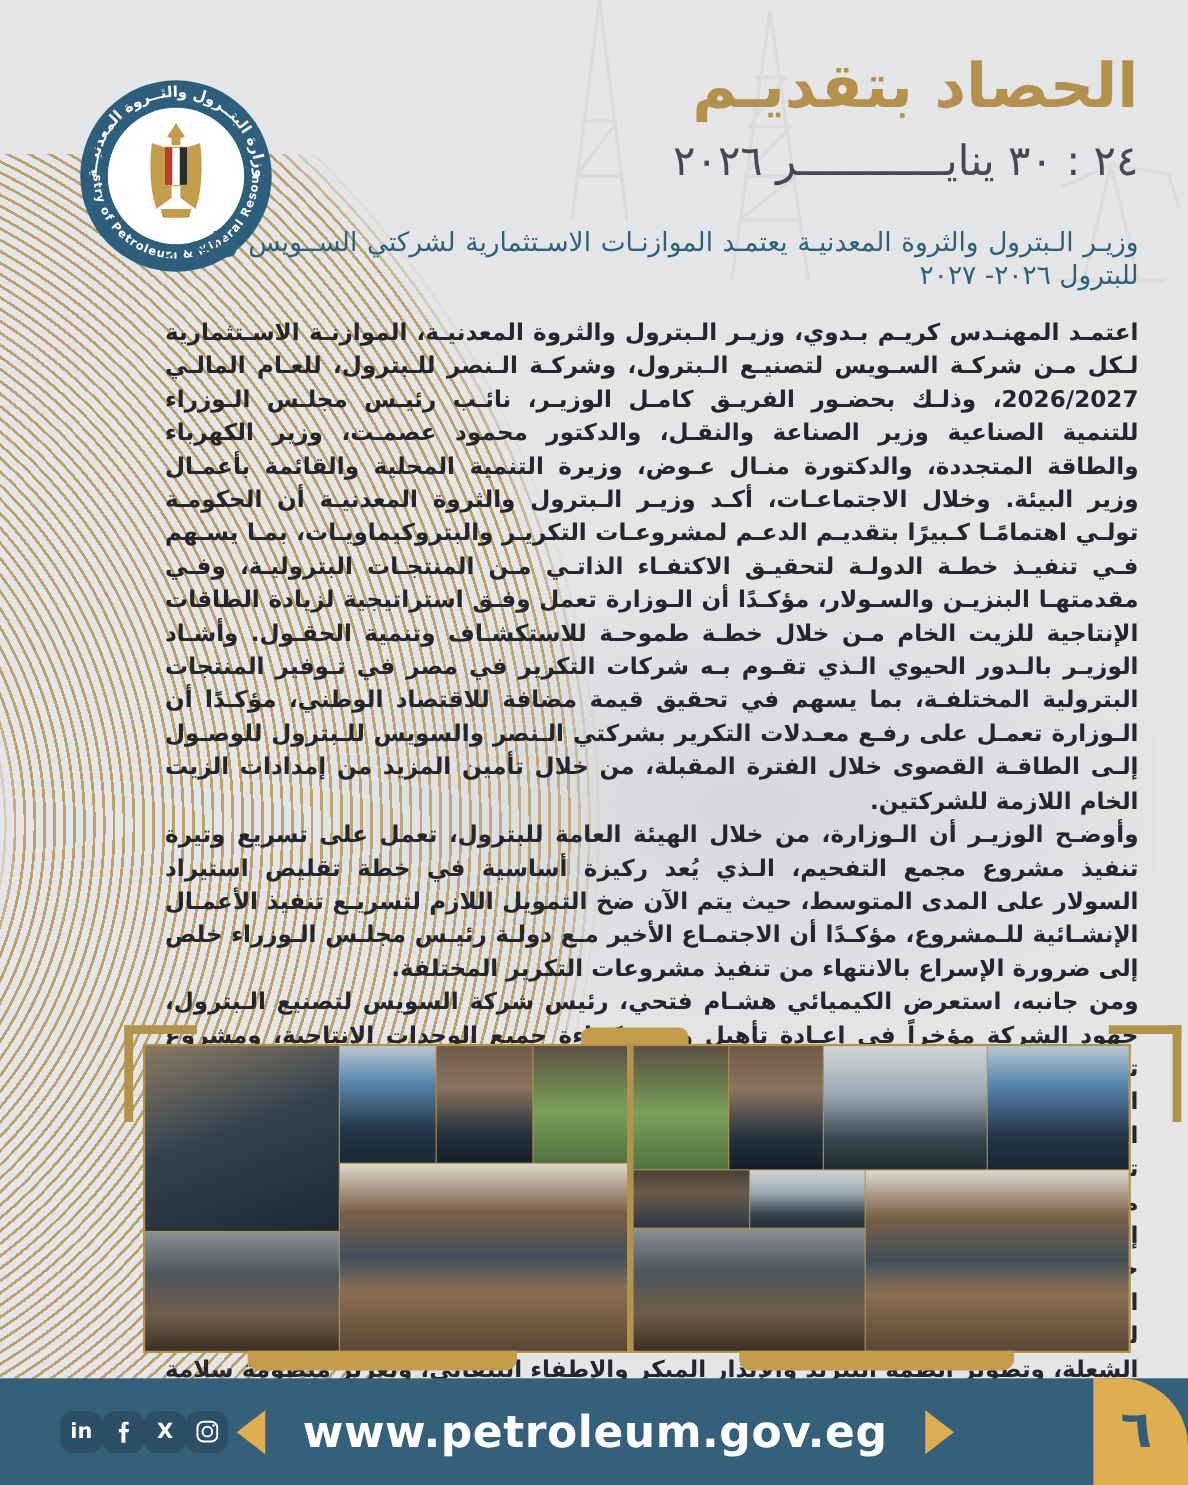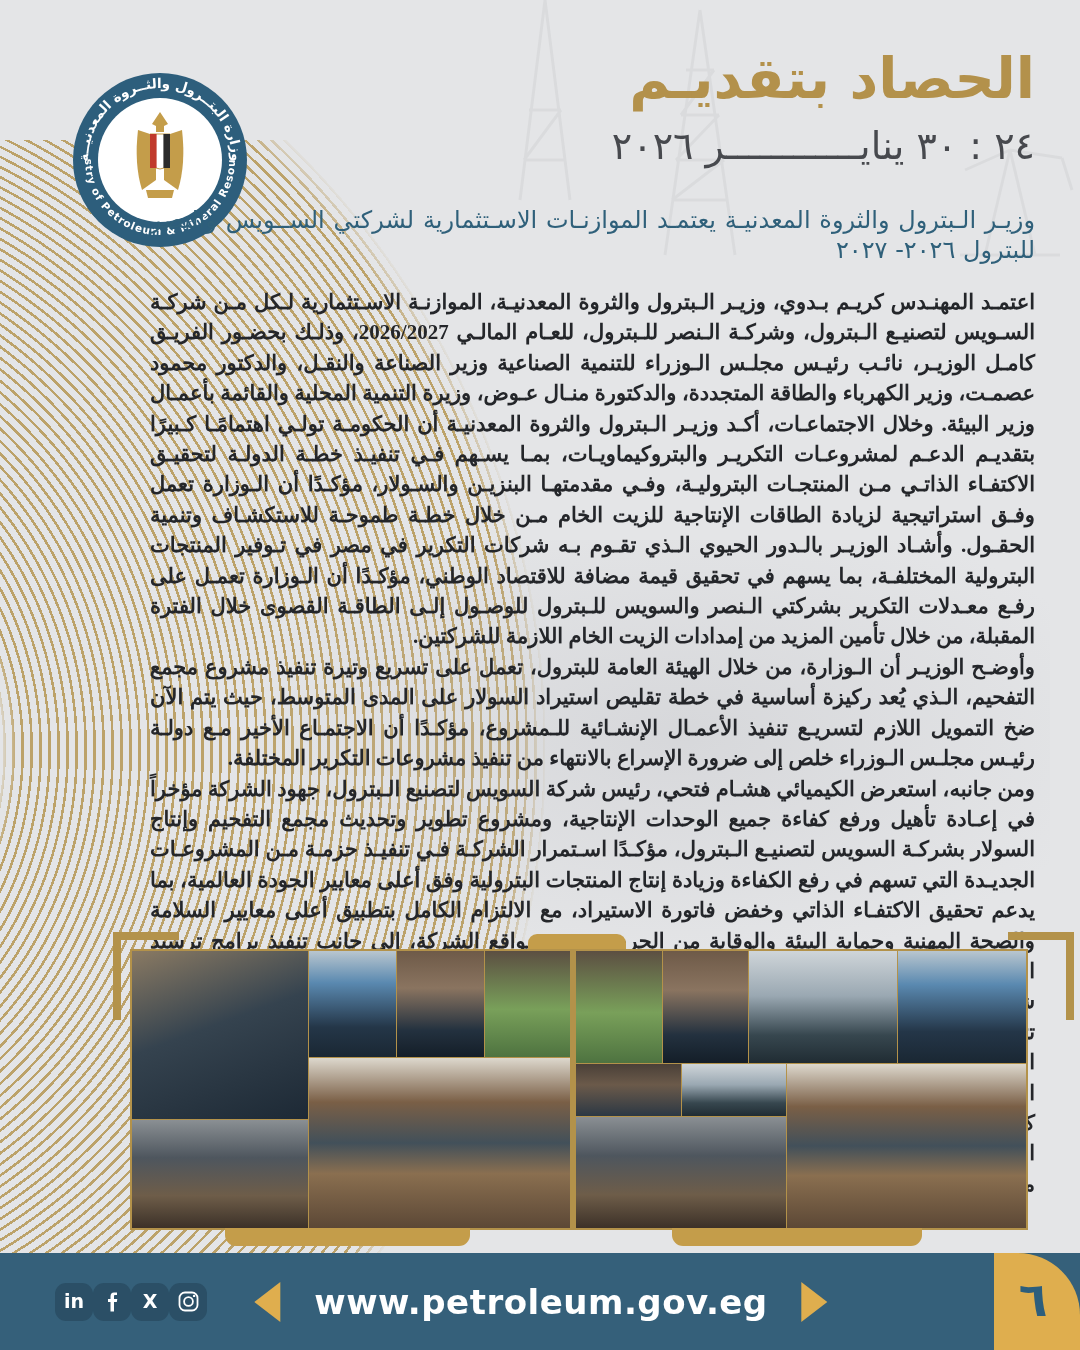--- a/index.html
+++ b/index.html
@@ -20,21 +20,21 @@
   .head-right{position:absolute;right:45px;top:48px;text-align:right;direction:rtl;}
   .weekly-title{color:#b3914b;font-size:56px;font-weight:bold;line-height:1.1;letter-spacing:-1px;}
   .date-range{color:#47494e;font-size:38px;font-weight:normal;margin-top:14px;}
 
   
   .headline{position:absolute;right:45px;left:150px;top:205px;direction:rtl;
     color:#2f607a;font-size:24px;font-weight:normal;line-height:1.27;
     text-align:justify;text-align-last:right;}
   .body-text{position:absolute;right:45px;left:150px;top:287px;direction:rtl;
     color:#24262a;font-size:21px;font-weight:bold;line-height:30.4px;text-align:justify;}
-  .body-text p{margin:0;font-family:Liberation Serif, serif;}
+  .body-text p{margin:0;}
 
   
   .collage{position:absolute;left:132px;top:951px;width:894px;height:277px;background:#b3924a;
     outline:2.5px solid #b3924a;}
   .tile{position:absolute;}
   .ph-a{background:linear-gradient(160deg,#8a7a63 0%,#35434f 45%,#1d2935 100%);}
   .ph-b{background:linear-gradient(180deg,#b9c6cf 0%,#5a89b0 30%,#243648 72%,#1a2733 100%);}
   .ph-c{background:linear-gradient(180deg,#6e5a48 0%,#8a7460 35%,#23313f 75%,#141e28 100%);}
   .ph-d{background:linear-gradient(180deg,#5c4f42 0%,#79a05a 55%,#4e7340 100%);}
   .ph-e{background:linear-gradient(180deg,#cfd5d9 0%,#9aa8b2 40%,#37474f 75%,#202c33 100%);}
@@ -52,21 +52,21 @@
 
   
   .footer{position:absolute;left:0;top:1253px;width:1080px;height:97px;background:#35607a;}
   .social-row{position:absolute;left:55px;top:50%;transform:translateY(-50%);display:flex;gap:0;}
   .chip{width:38px;height:38px;border-radius:11px;background:#2b4f66;display:flex;align-items:center;justify-content:center;color:#fff;}
   .chip span{font-size:19px;font-weight:bold;line-height:1;}
   .site-group{position:absolute;left:541px;top:50%;transform:translate(-50%,-50%);display:flex;align-items:center;gap:34px;}
   .arrow{width:0;height:0;border-top:20px solid transparent;border-bottom:20px solid transparent;}
   .arrow-left{border-right:26px solid #dfae4e;}
   .arrow-right{border-left:26px solid #dfae4e;}
-  .website{color:#ffffff;font-size:34px;font-weight:bold;letter-spacing:.5px;white-space:nowrap;}
+  .website{color:#ffffff;font-size:40px;font-weight:bold;letter-spacing:.5px;white-space:nowrap;}
   .page-num-block{position:absolute;right:0;top:0;width:86px;height:97px;background:#dfae4e;border-top-right-radius:62px;
     display:flex;align-items:center;justify-content:center;}
   .page-num{color:#2d5e7c;font-size:47px;font-weight:bold;transform:translate(-4px,-2px);}
 </style>
 </head>
 <body>
 
 <div class="page">
 
   <div class="gold-arcs"></div>

